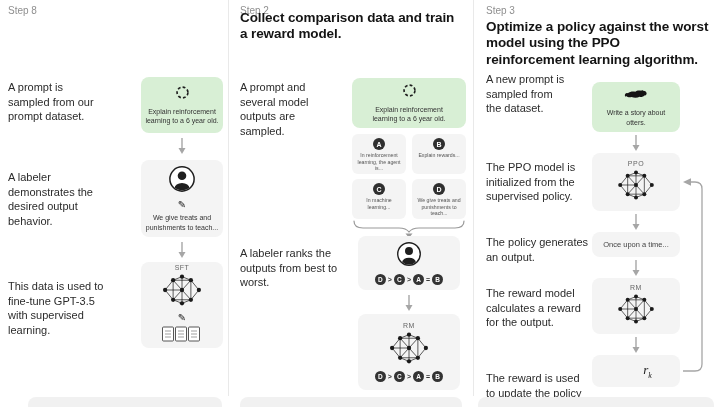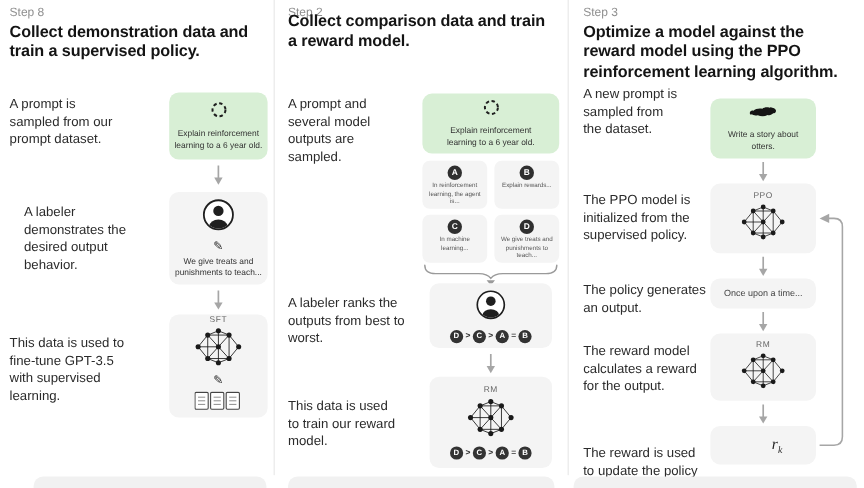--- a/index.html
+++ b/index.html
@@ -34,40 +34,39 @@
 </style>
 </head>
 <body>
 
 <div class="stage">
 
   <div class="divider" style="left:228px"></div>
   <div class="divider" style="left:473px"></div>
 
   <div class="step" style="left:8px;top:5px">Step 8</div>
-  <div class="heading" style="left:8px;top:19px;width:212px">Collect demonstration data and train a supervised policy.</div>
 
   <div class="ltext" style="left:8px;top:80px;width:92px">A prompt is sampled from our prompt dataset.</div>
   <div class="gbox" style="left:141px;top:77px;width:82px;height:56px">
     <span>
       <svg width="15" height="15" viewBox="0 0 18 18">
           <circle cx="9" cy="9" r="6.5" fill="none" stroke="#1f1f1f" stroke-width="2" stroke-dasharray="3.4 2.6"></circle>
         </svg>
     </span>
     <div class="cap">Explain reinforcement learning to a 6 year old.</div>
   </div>
 
   <span class="arr" style="left:177px;top:137px">
     <svg width="10" height="18">
         <line x1="5" y1="1" x2="5" y2="12" stroke="#a6a6a6" stroke-width="1.4"></line>
         <polygon points="1.5,11 8.5,11 5,17" fill="#a6a6a6"></polygon>
       </svg>
   </span>
 
-  <div class="ltext" style="left:20px;top:170px;width:92px">A labeler demonstrates the desired output behavior.</div>
+  <div class="ltext" style="left:8px;top:170px;width:92px">A labeler demonstrates the desired output behavior.</div>
   <div class="pbox" style="left:141px;top:160px;width:82px;height:77px">
     <span>
       <svg width="28" height="28" viewBox="0 0 30 30">
         <clipPath id="pc1">
             <circle cx="15" cy="15" r="12.2"></circle>
           </clipPath>
         <circle cx="15" cy="15" r="13" fill="#fff" stroke="#1f1f1f" stroke-width="1.6"></circle>
         <g clip-path="url(#pc1)">
             <circle cx="15" cy="11.5" r="4.6" fill="#1f1f1f"></circle>
             <ellipse cx="15" cy="25" rx="8" ry="5.8" fill="#1f1f1f"></ellipse>
@@ -209,21 +208,20 @@
     </div>
   </div>
 
   <span class="arr" style="left:404px;top:294px">
     <svg width="10" height="18">
         <line x1="5" y1="1" x2="5" y2="12" stroke="#a6a6a6" stroke-width="1.4"></line>
         <polygon points="1.5,11 8.5,11 5,17" fill="#a6a6a6"></polygon>
       </svg>
   </span>
 
-  <div class="ltext" style="left:240px;top:332px;width:90px">This data is used to train our reward model.</div>
   <div class="pbox" style="left:358px;top:314px;width:102px;height:76px">
     <div class="blabel">RM</div>
     <span>
       <svg width="42" height="32" viewBox="0 0 44 36">
         <g stroke="#1a1a1a" stroke-width="0.8">
           <line x1="3" y1="18" x2="12" y2="7"></line>
             <line x1="3" y1="18" x2="12" y2="29"></line>
             <line x1="3" y1="18" x2="22" y2="18"></line>
           <line x1="12" y1="7" x2="22" y2="3"></line>
             <line x1="12" y1="7" x2="22" y2="18"></line>
@@ -260,21 +258,21 @@
       <span class="rs">&gt;</span>
       <span class="rc">C</span>
       <span class="rs">&gt;</span>
       <span class="rc">A</span>
       <span class="rs">=</span>
       <span class="rc">B</span>
     </div>
   </div>
 
   <div class="step" style="left:486px;top:5px">Step 3</div>
-  <div class="heading" style="left:486px;top:19px;width:226px">Optimize a model against the reward model using the PPO reinforcement learning algorithm.</div>
+  <div class="heading" style="left:486px;top:19px;width:226px">Optimize a policy against the worst model using the PPO reinforcement learning algorithm.</div>
 
   <div class="ltext" style="left:486px;top:72px;width:84px">A new prompt is sampled from the dataset.</div>
   <div class="gbox" style="left:592px;top:82px;width:88px;height:50px">
     <span>
       <svg width="26" height="13" viewBox="0 0 30 16">
         <path fill="#141414" d="M1.5,10 C0.5,7.5 3,5.5 5,6.5 C7,4.5 11,3.8 14,4.5 C16,3 19,2.5 21.5,3.5 C22,2.8 23.2,2.7 23.8,3.4 C25.5,3.2 27.5,4.2 28,6 C28.5,7.8 27,9.2 25.2,9.2 C24,10.8 21.5,11.4 19.5,10.8 C16.5,12.4 12.5,12.4 9.5,11 C7.5,11.8 4.5,11.4 3.5,10.2 C2.8,10.4 1.8,10.6 1.5,10 Z"></path>
       </svg>
     </span>
     <div class="cap" style="max-width:70px">Write a story about otters.</div>
   </div>

